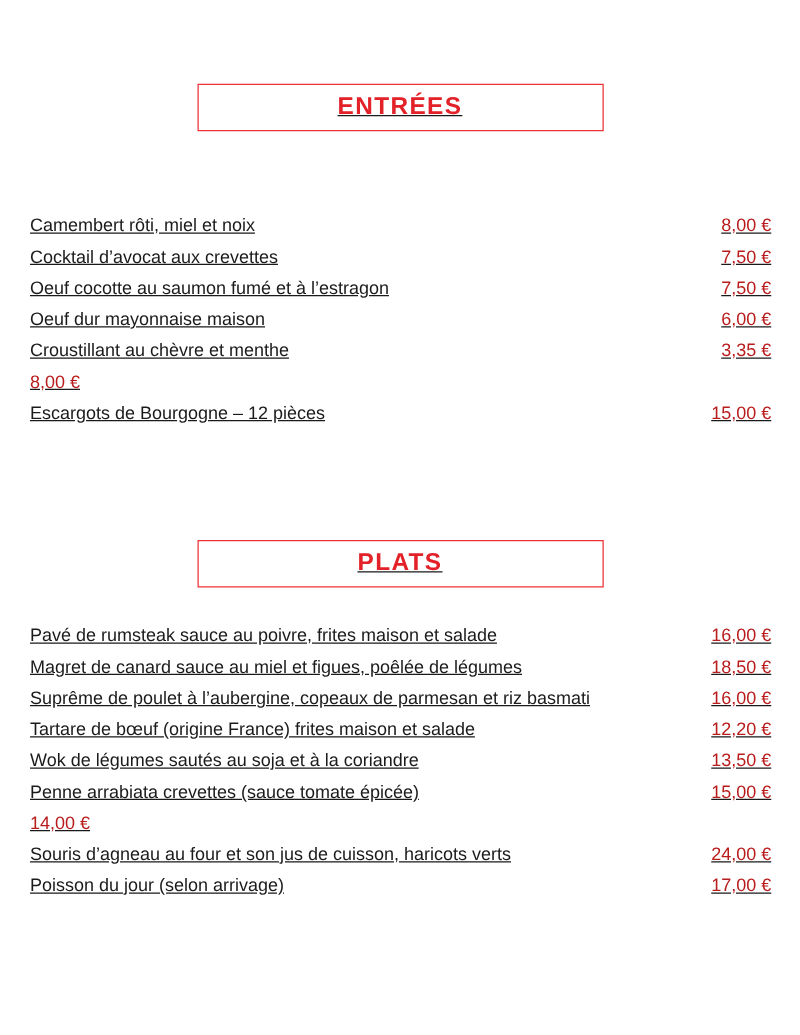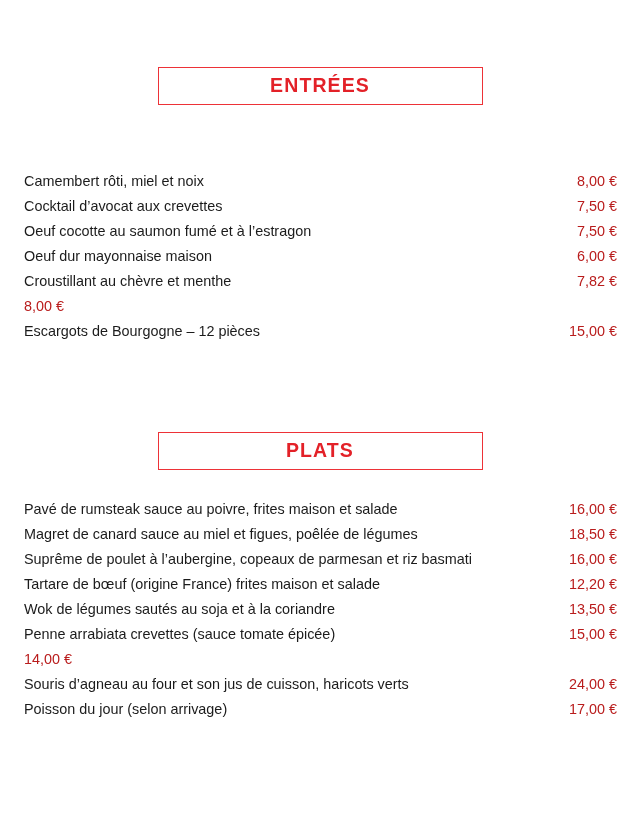--- a/index.html
+++ b/index.html
@@ -13,20 +13,21 @@
     font-family: "Liberation Sans", sans-serif;
     color: #1a1a1a;
     -webkit-font-smoothing: antialiased;
     overflow: hidden;
   }
   .page {
     position: relative;
     width: 640px;
     height: 656px;
     box-sizing: border-box;
+    text-decoration: underline;
   }
 
   
   .section-header {
     box-sizing: border-box;
     width: 325px;
     height: 38px;
     margin: 0 auto;
     border: 1px solid #ed3237;
     display: flex;
@@ -102,21 +103,21 @@
         <li class="menu-row">
           <span class="item-name">Oeuf cocotte au saumon fumé et à l’estragon</span>
           <span class="item-price">7,50 €</span>
         </li>
         <li class="menu-row">
           <span class="item-name">Oeuf dur mayonnaise maison</span>
           <span class="item-price">6,00 €</span>
         </li>
         <li class="menu-row">
           <span class="item-name">Croustillant au chèvre et menthe</span>
-          <span class="item-price">7,82 €</span>
+          <span class="item-price">3,35 €</span>
         </li>
         <li class="menu-row">
           <span class="item-price">8,00 €</span>
         </li>
         <li class="menu-row">
           <span class="item-name">Escargots de Bourgogne – 12 pièces</span>
           <span class="item-price">15,00 €</span>
         </li>
       </ul>
   </div>

